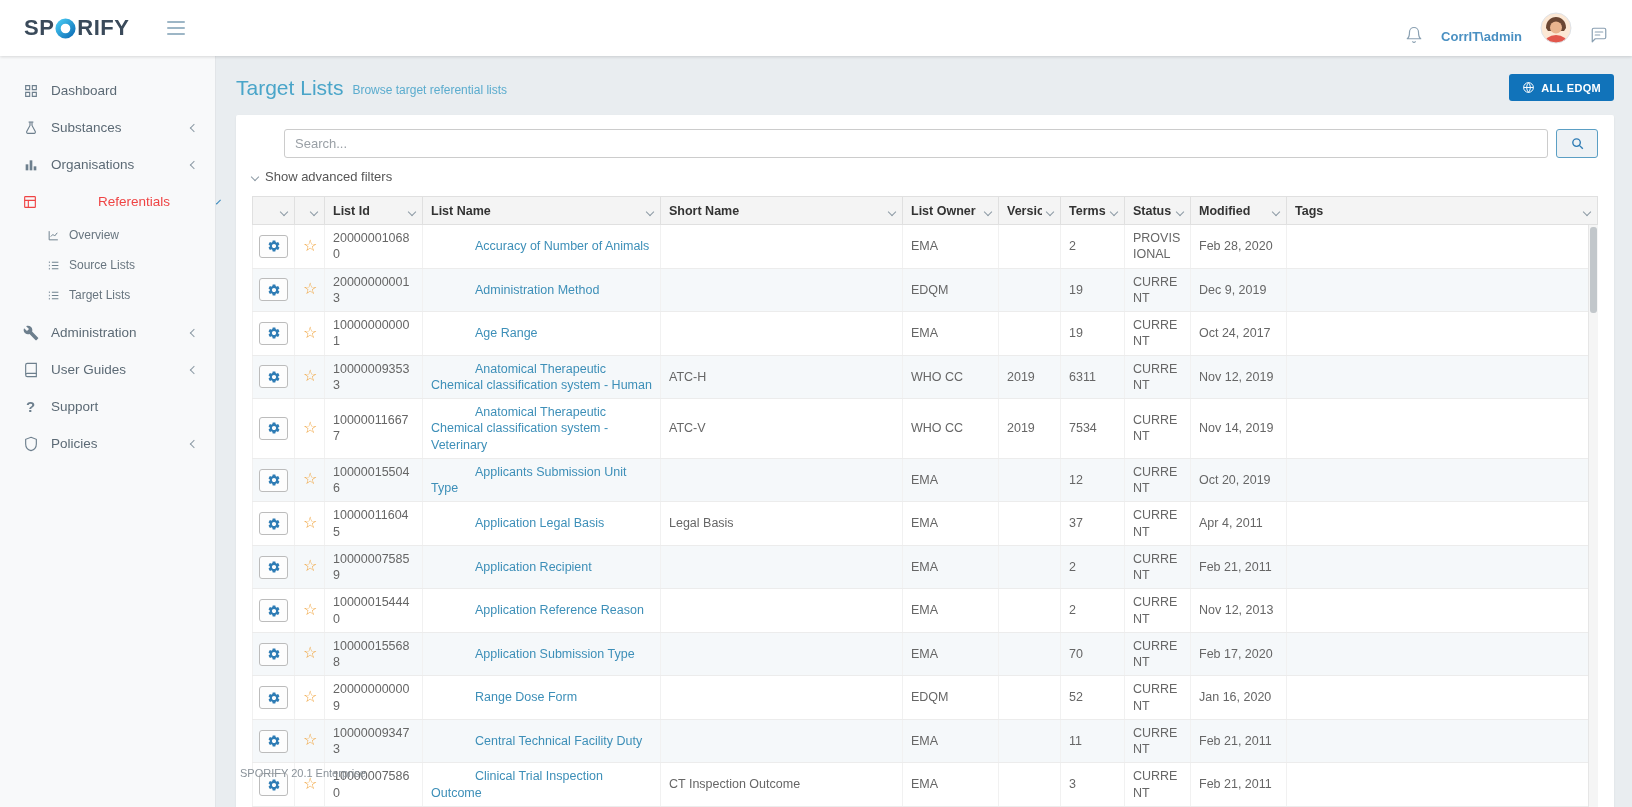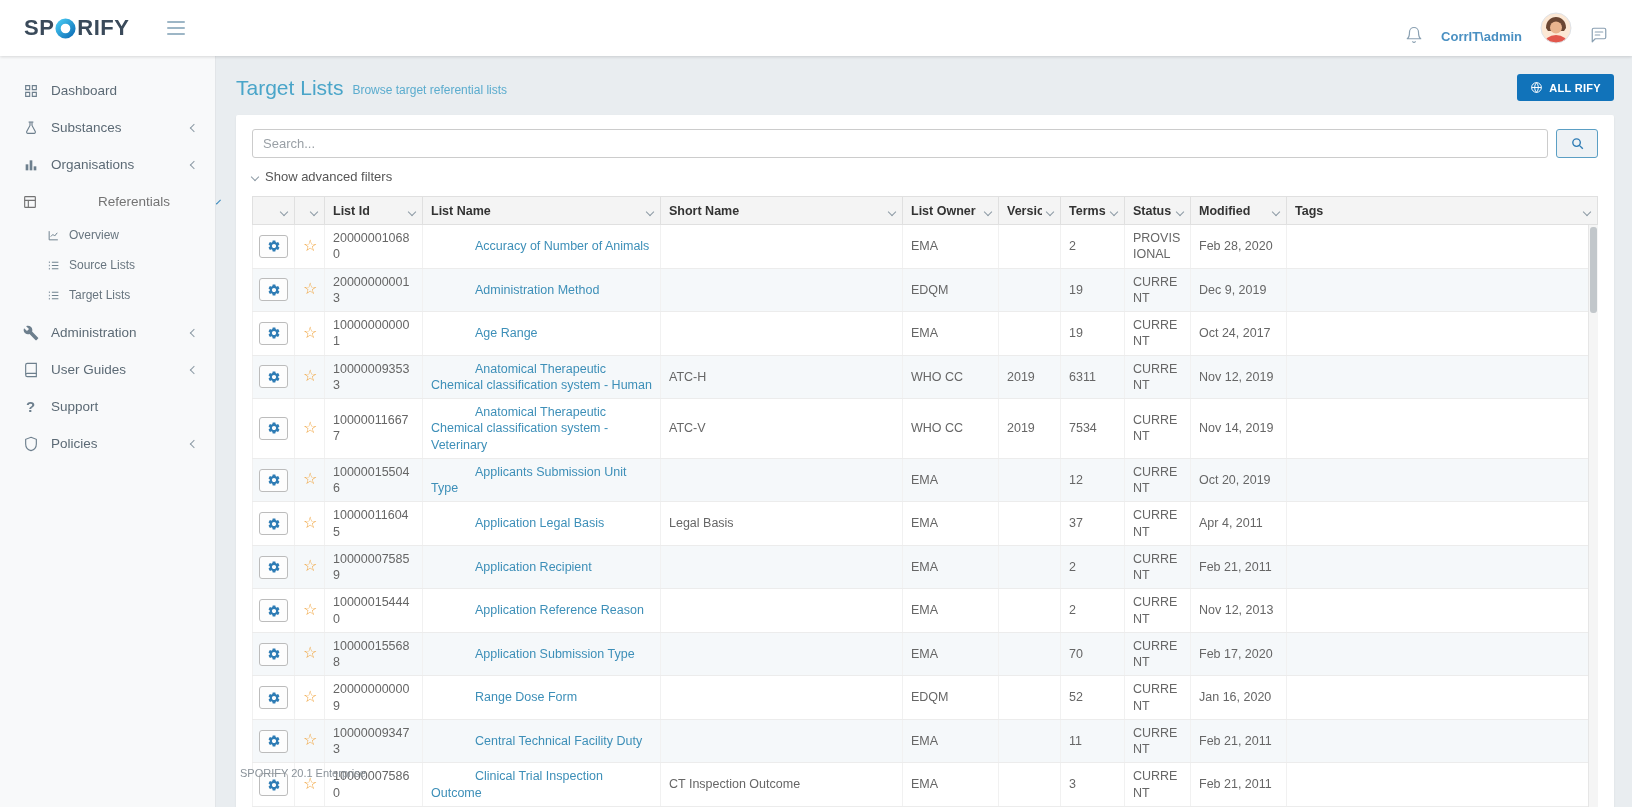--- a/index.html
+++ b/index.html
@@ -21,21 +21,21 @@
   .username { color: #4a90c2; font-size: 13px; font-weight: bold; }
   .icon-btn { display: flex; align-items: center; cursor: pointer; color: #8aa0b2; }
   
   .layout { display: flex; height: 751px; }
   .sidebar { width: 216px; background: #f8f9fa; border-right: 1px solid #e2e5e8; padding-top: 16px; flex-shrink: 0; }
   .side-item { display: flex; align-items: center; height: 37px; padding: 0 18px 0 22px; color: #5c6a75; font-size: 13.5px; cursor: pointer; }
   .s-icon { width: 17px; height: 17px; margin-right: 12px; color: #6d7f8d; display: flex; align-items: center; justify-content: center; }
   .s-icon svg { width: 16px; height: 16px; }
   .s-icon.q { font-weight: bold; font-size: 15px; color: #6d7f8d; }
   .s-chev { margin-left: auto; }
-  .side-item.active, .side-item.active .s-icon { color: #737373; gap: 48px; }
+  .side-item.active, .side-item.active .s-icon { color: #ef4444; gap: 48px; }
   .side-item.active .chev { border-color: #3f8dbf; }
   .side-sub { padding: 0 0 4px; }
   .side-sub .side-item { height: 30px; padding-left: 46px; font-size: 12px; color: #68757f; }
   .side-sub .s-icon { width: 14px; height: 14px; margin-right: 9px; }
   .side-sub .s-icon svg { width: 13px; height: 13px; }
   
   .chev { display: inline-block; width: 6px; height: 6px; border-right: 1.6px solid #8d9aa5; border-bottom: 1.6px solid #8d9aa5; }
   .chev.down { transform: rotate(45deg); }
   .chev.left { transform: rotate(135deg); }
   
@@ -43,21 +43,21 @@
   .page-head { display: flex; align-items: center; margin: 2px 0 14px; }
   .page-title { font-size: 21px; color: #4aa5c9; font-weight: 400; margin: 0; }
   .page-subtitle { font-size: 12px; color: #5bacce; margin-left: 9px; position: relative; top: 2px; }
   .all-terms-btn {
     margin-left: auto; background: #1173ba; color: #fff; border: none; border-radius: 3px;
     height: 27px; padding: 0 13px; font-size: 11px; font-weight: bold; letter-spacing: .3px;
     display: flex; align-items: center; gap: 6px; cursor: pointer; font-family: inherit;
   }
   .card { background: #fff; border-radius: 2px; box-shadow: 0 1px 2px rgba(0,0,0,.08); padding: 14px 16px 8px; }
   
-  .search-row { display: flex; }
+  .search-row { display: flex; margin-left: 32px; }
   .search-input { flex: 1; height: 29px; border: 1px solid #ccc; border-radius: 3px; padding: 0 10px; font-size: 13px; color: #555; font-family: inherit; }
   .search-input::placeholder { color: #9aa0a6; }
   .search-btn { width: 42px; height: 29px; margin-left: 8px; background: #eef2f5; border: 1px solid #5b9fc4; border-radius: 3px; display: flex; align-items: center; justify-content: center; cursor: pointer; }
   .filters-toggle { display: flex; align-items: center; gap: 7px; margin: 11px 0 12px; font-size: 13px; color: #555; cursor: pointer; }
   
   .table-wrap { position: relative; }
   table { width: 100%; border-collapse: collapse; table-layout: fixed; font-size: 12.5px; }
   th {
     background: #f4f4f4; text-align: left; font-size: 12.5px; color: #333; font-weight: bold;
     padding: 6px 8px; border: 1px solid #e0e0e0; position: relative; height: 28px;
@@ -245,21 +245,21 @@
 
   <main class="content">
     <div class="page-head">
       <h1 class="page-title">Target Lists</h1>
       <span class="page-subtitle">Browse target referential lists</span>
       <button class="all-terms-btn">
         <svg width="13" height="13" viewBox="0 0 24 24" fill="none" stroke="#fff" stroke-width="1.8">
           <circle cx="12" cy="12" r="9"></circle>
             <path d="M3 12h18M12 3a13.5 13.5 0 0 1 0 18M12 3a13.5 13.5 0 0 0 0 18"></path>
         </svg>
-        <span>ALL RIFY</span>
+        <span>ALL EDQM</span>
       </button>
     </div>
 
     <div class="card">
       <div class="search-row">
         <input class="search-input" placeholder="Search..." style="">
         <button class="search-btn">
           <svg width="15" height="15" viewBox="0 0 24 24" fill="none" stroke="#2e7cb5" stroke-width="2.2">
             <circle cx="10.5" cy="10.5" r="6"></circle>
               <path d="M15 15l5.5 5.5"></path>

